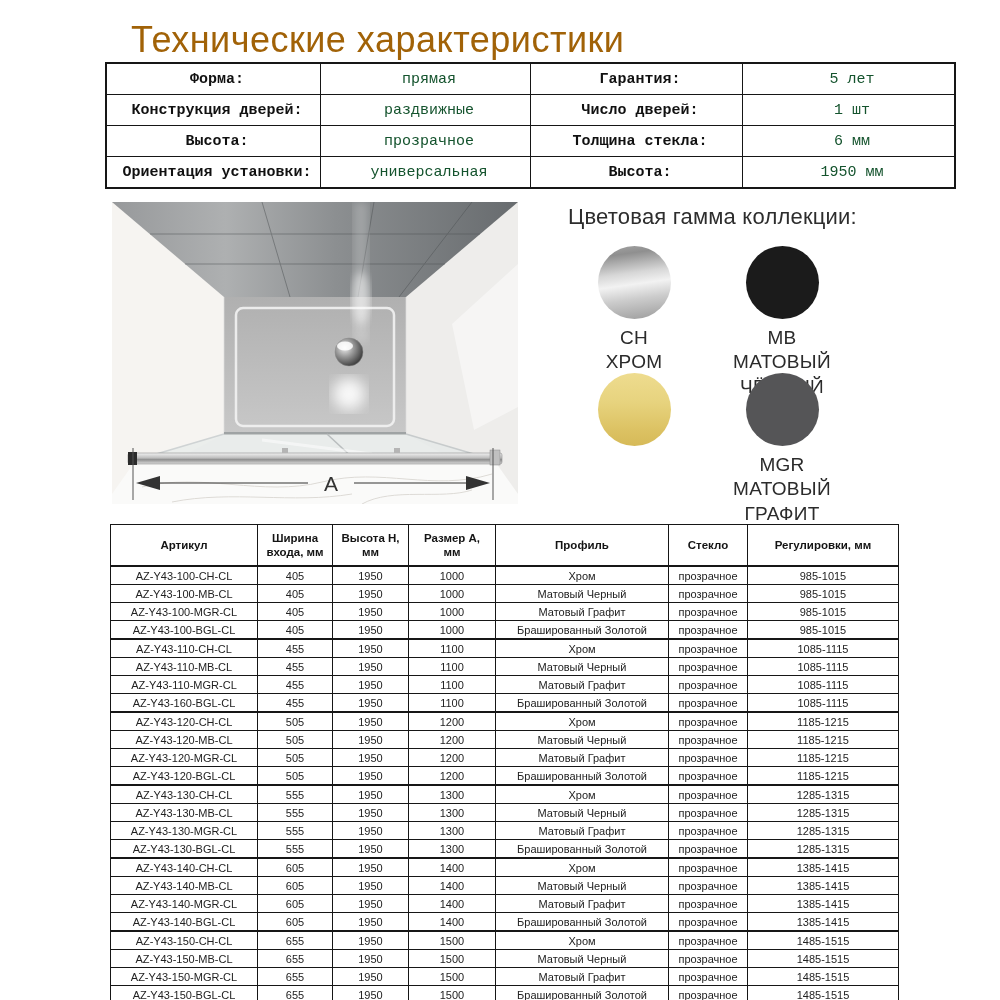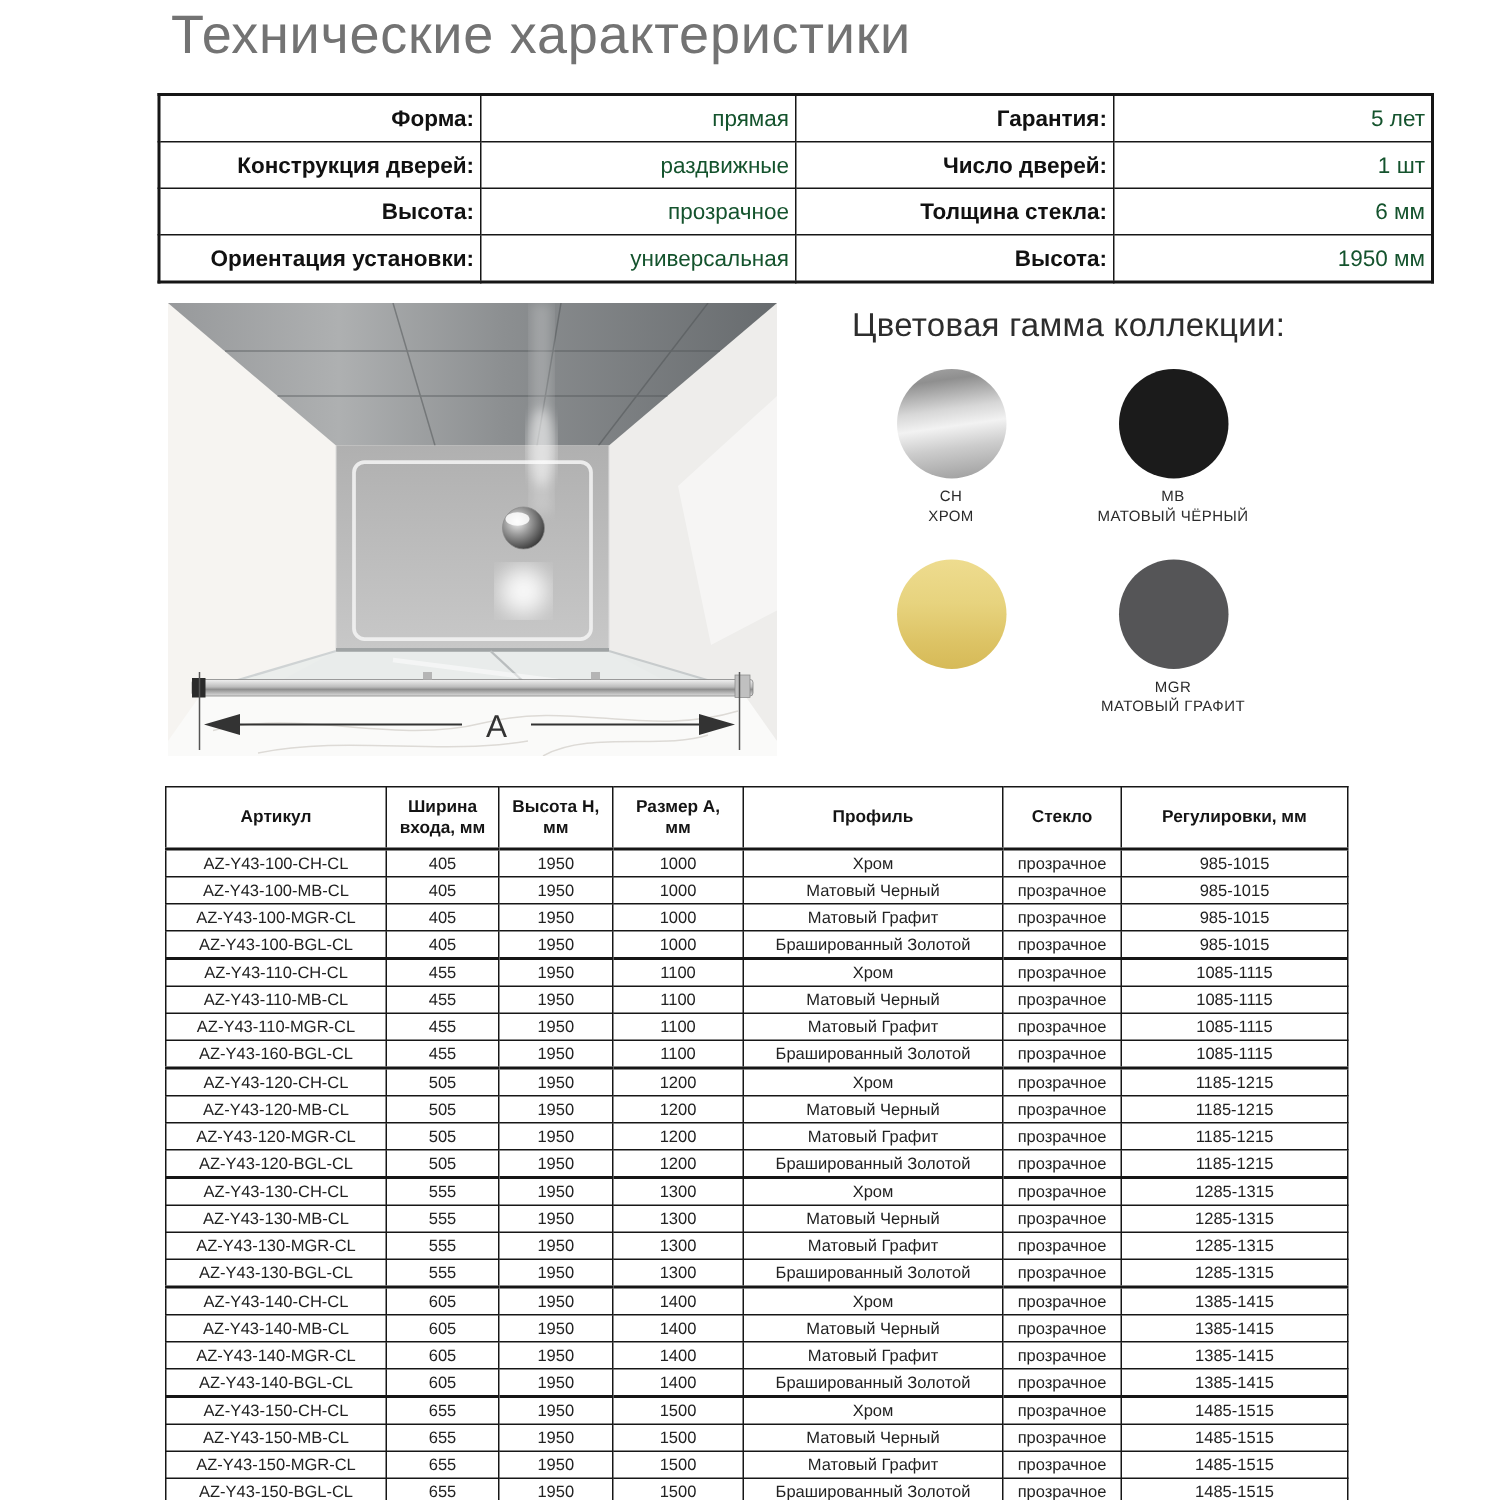--- a/index.html
+++ b/index.html
@@ -1,40 +1,40 @@
 <!DOCTYPE html>
 <html><head>
 <meta charset="utf-8">
 <style>
   html,body{margin:0;padding:0;background:#ffffff;}
   body{width:1000px;height:1000px;position:relative;font-family:"Liberation Sans",sans-serif;color:#1c1c1c;overflow:hidden;}
 
   
-  .page-title{position:absolute;left:114px;top:2px;font-size:36px;font-weight:400;color:#737373;letter-spacing:.5px;margin:0;}
+  .page-title{position:absolute;left:114px;top:2px;font-size:36px;font-weight:400;color:#a16207;letter-spacing:.5px;margin:17px;}
 
   
   table.specs{position:absolute;left:105px;top:62px;width:784px;border-collapse:collapse;table-layout:fixed;border:2px solid #161616;}
-  table.specs th,table.specs td{border:1px solid #161616;height:30px;font-size:15px;text-align:right;padding:0 4px 0 11px;vertical-align:middle;white-space:nowrap;overflow:hidden;}
+  table.specs th,table.specs td{border:1px solid #161616;height:30px;font-size:15px;text-align:center;padding:0 4px 0 11px;vertical-align:middle;white-space:nowrap;overflow:hidden;font-family:Liberation Mono, monospace;}
   table.specs th{font-weight:700;color:#111;}
   table.specs td{font-weight:400;color:#14532d;}
 
   
   .illustration{position:absolute;left:112px;top:202px;width:406px;height:302px;}
   .illustration svg{display:block;}
 
   
   .colors-title{position:absolute;left:568px;top:204px;margin:0;font-size:22px;font-weight:400;color:#2d2d2d;letter-spacing:.2px;}
   .swatch-grid{position:absolute;left:560px;top:246px;width:296px;display:grid;grid-template-columns:148px 148px;}
   .swatch{height:127px;text-align:center;}
   .swatch-circle{width:73px;height:73px;border-radius:50%;margin:0 auto;}
   .swatch-circle.chrome{background:linear-gradient(172deg,#a6a6a6 0%,#8f8f8f 14%,#d7d7d7 38%,#f2f2f2 52%,#cccccc 70%,#9a9a9a 100%);}
   .swatch-circle.black{background:#1b1b1b;}
   .swatch-circle.gold{background:linear-gradient(180deg,#eedc8f 0%,#e7d37e 40%,#dcc263 78%,#d6ba58 100%);}
   .swatch-circle.graphite{background:#555557;}
-  .swatch-label{margin-top:7px;font-size:10px;line-height:1.28;font-weight:500;color:#2b2b2b;letter-spacing:.3px;}
+  .swatch-label{margin-top:7px;font-size:19px;line-height:1.28;font-weight:500;color:#2b2b2b;letter-spacing:.3px;}
   .swatch-name{max-width:112px;margin:0 auto;}
 
   
   table.products{position:absolute;left:110px;top:524px;width:788px;border-collapse:collapse;table-layout:fixed;border:1px solid #8b5cf6;}
   table.products th{border:1px solid #161616;border-bottom:2px solid #161616;height:40px;font-size:11.5px;font-weight:700;color:#141414;text-align:center;vertical-align:middle;padding:0 6px;line-height:1.25;}
   table.products td{border:1px solid #161616;height:17px;font-size:11px;color:#222;text-align:center;vertical-align:middle;padding:0 2px;white-space:nowrap;overflow:hidden;}
   table.products tbody tr:nth-child(4n) td{border-bottom-width:2px;}
   .col-art{width:147px}.col-w{width:75px}.col-h{width:76px}.col-a{width:87px}.col-p{width:173px}.col-g{width:79px}.col-r{width:151px}
 </style>
 </head>

